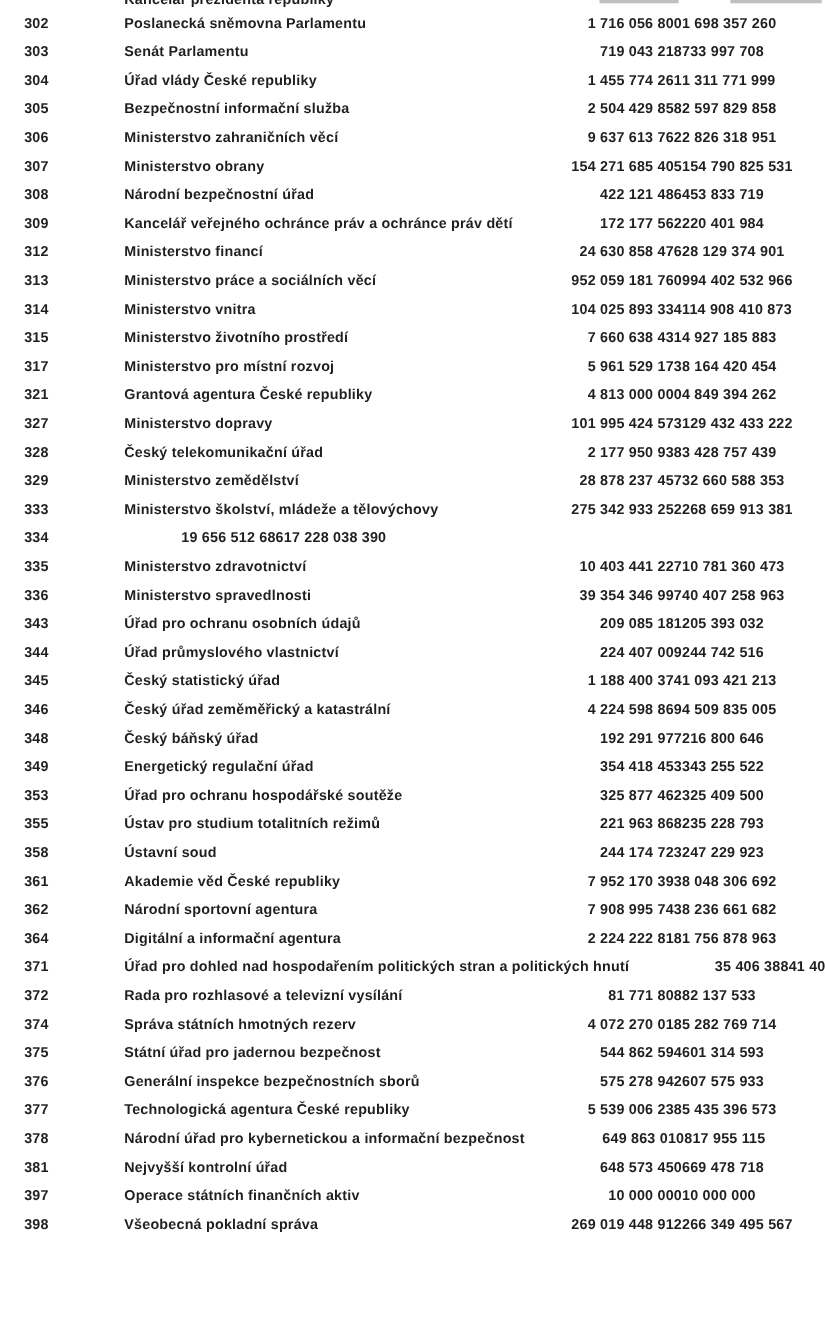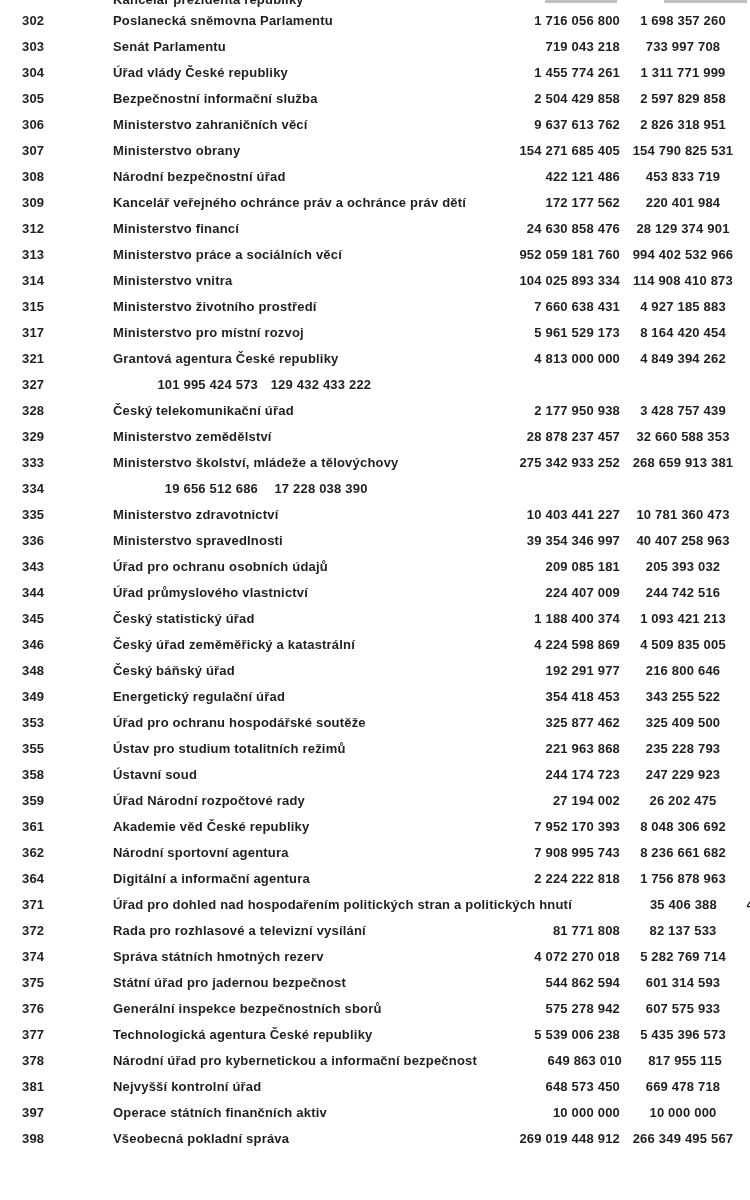--- a/index.html
+++ b/index.html
@@ -44,21 +44,21 @@
   .cell-name {
     flex: 0 0 362px;
     overflow: visible;
   }
   .cell-v1 {
     flex: 0 0 145px;
     text-align: right;
   }
   .cell-v2 {
     flex: 0 0 130px;
-    text-align: center;
+    text-align: left;
     padding-right: 4px;
     box-sizing: border-box;
   }
   
   .clipped-row {
     position: absolute;
     top: -14px;
     left: 0;
     width: 750px;
   }
@@ -181,20 +181,21 @@
     <div class="row">
       <span class="cell-num">321</span>
       <span class="cell-name">Grantová agentura České republiky</span>
       <span class="cell-v1">4 813 000 000</span>
       <span class="cell-v2">4 849 394 262</span>
     </div>
 
 
     <div class="row">
       <span class="cell-num">327</span>
+      <span class="cell-name">Ministerstvo dopravy</span>
       <span class="cell-v1">101 995 424 573</span>
       <span class="cell-v2">129 432 433 222</span>
     </div>
 
     <div class="row">
       <span class="cell-num">328</span>
       <span class="cell-name">Český telekomunikační úřad</span>
       <span class="cell-v1">2 177 950 938</span>
       <span class="cell-v2">3 428 757 439</span>
     </div>
@@ -289,26 +290,20 @@
       <span class="cell-v2">235 228 793</span>
     </div>
 
     <div class="row">
       <span class="cell-num">358</span>
       <span class="cell-name">Ústavní soud</span>
       <span class="cell-v1">244 174 723</span>
       <span class="cell-v2">247 229 923</span>
     </div>
 
-    <div class="row">
-      <span class="cell-num">359</span>
-      <span class="cell-name">Úřad Národní rozpočtové rady</span>
-      <span class="cell-v1">27 194 002</span>
-      <span class="cell-v2">26 202 475</span>
-    </div>
 
     <div class="row">
       <span class="cell-num">361</span>
       <span class="cell-name">Akademie věd České republiky</span>
       <span class="cell-v1">7 952 170 393</span>
       <span class="cell-v2">8 048 306 692</span>
     </div>
 
     <div class="row">
       <span class="cell-num">362</span>

